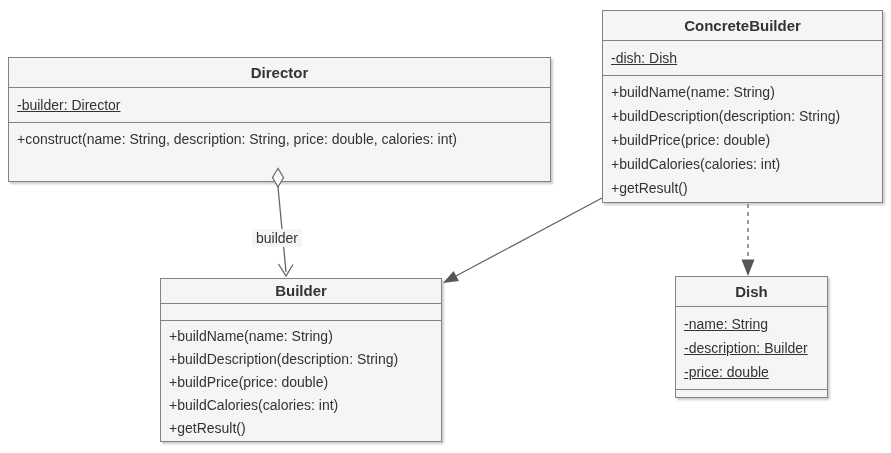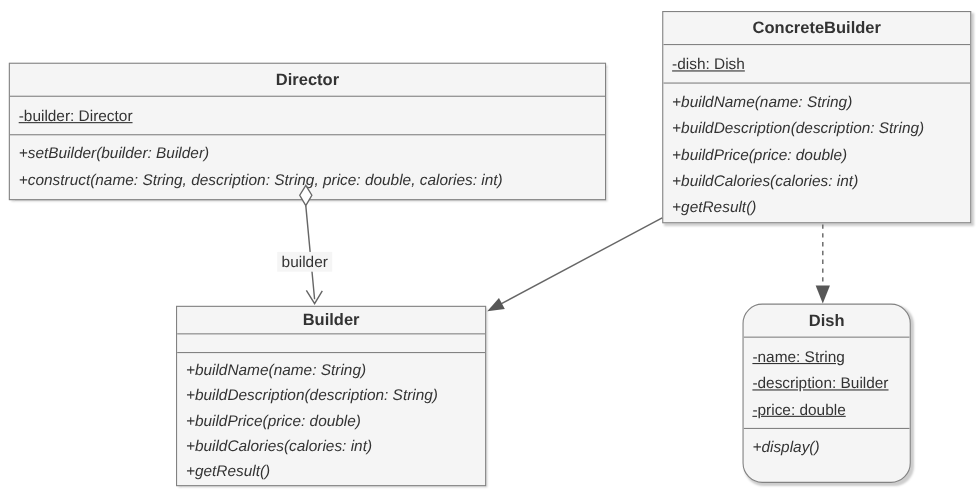--- a/index.html
+++ b/index.html
@@ -49,21 +49,20 @@
   .uml-attrs.empty {
     height: 17px;
     padding: 0;
   }
   .uml-methods {
     box-sizing: border-box;
     padding: 4px 8px;
     flex: 1;
     min-height: 0;
     overflow: hidden;
-    font-style: italic;
   }
   .line {
     line-height: 24px;
     white-space: nowrap;
   }
   .builder-box .uml-title { line-height: 24px; }
   .builder-box .line { line-height: 23px; }
   #connector-layer {
     position: absolute;
     left: 0; top: 0;
@@ -85,21 +84,20 @@
 <body>
 
 <div id="canvas">
 
   <div class="uml-class" style="left:8px; top:57px; width:543px; height:125px;">
     <div class="uml-title">Director</div>
     <div class="uml-attrs">
       <div class="line">-builder: Director</div>
     </div>
     <div class="uml-methods">
-      <div class="line">+setBuilder(builder: Builder)</div>
       <div class="line">+construct(name: String, description: String, price: double, calories: int)</div>
     </div>
   </div>
 
   <div class="uml-class" style="left:602px; top:10px; width:281px; height:193px;justify-content:space-between;">
     <div class="uml-title">ConcreteBuilder</div>
     <div class="uml-attrs">
       <div class="line">-dish: Dish</div>
     </div>
     <div class="uml-methods">
@@ -116,21 +114,21 @@
     <div class="uml-attrs empty"></div>
     <div class="uml-methods">
       <div class="line">+buildName(name: String)</div>
       <div class="line">+buildDescription(description: String)</div>
       <div class="line">+buildPrice(price: double)</div>
       <div class="line">+buildCalories(calories: int)</div>
       <div class="line">+getResult()</div>
     </div>
   </div>
 
-  <div class="uml-class" style="left:675px; top:276px; width:153px; height:163px;border-radius:18px;">
+  <div class="uml-class" style="left:675px; top:276px; width:153px; height:122px;">
     <div class="uml-title">Dish</div>
     <div class="uml-attrs">
       <div class="line">-name: String</div>
       <div class="line">-description: Builder</div>
       <div class="line">-price: double</div>
     </div>
     <div class="uml-methods">
       <div class="line">+display()</div>
     </div>
   </div>

